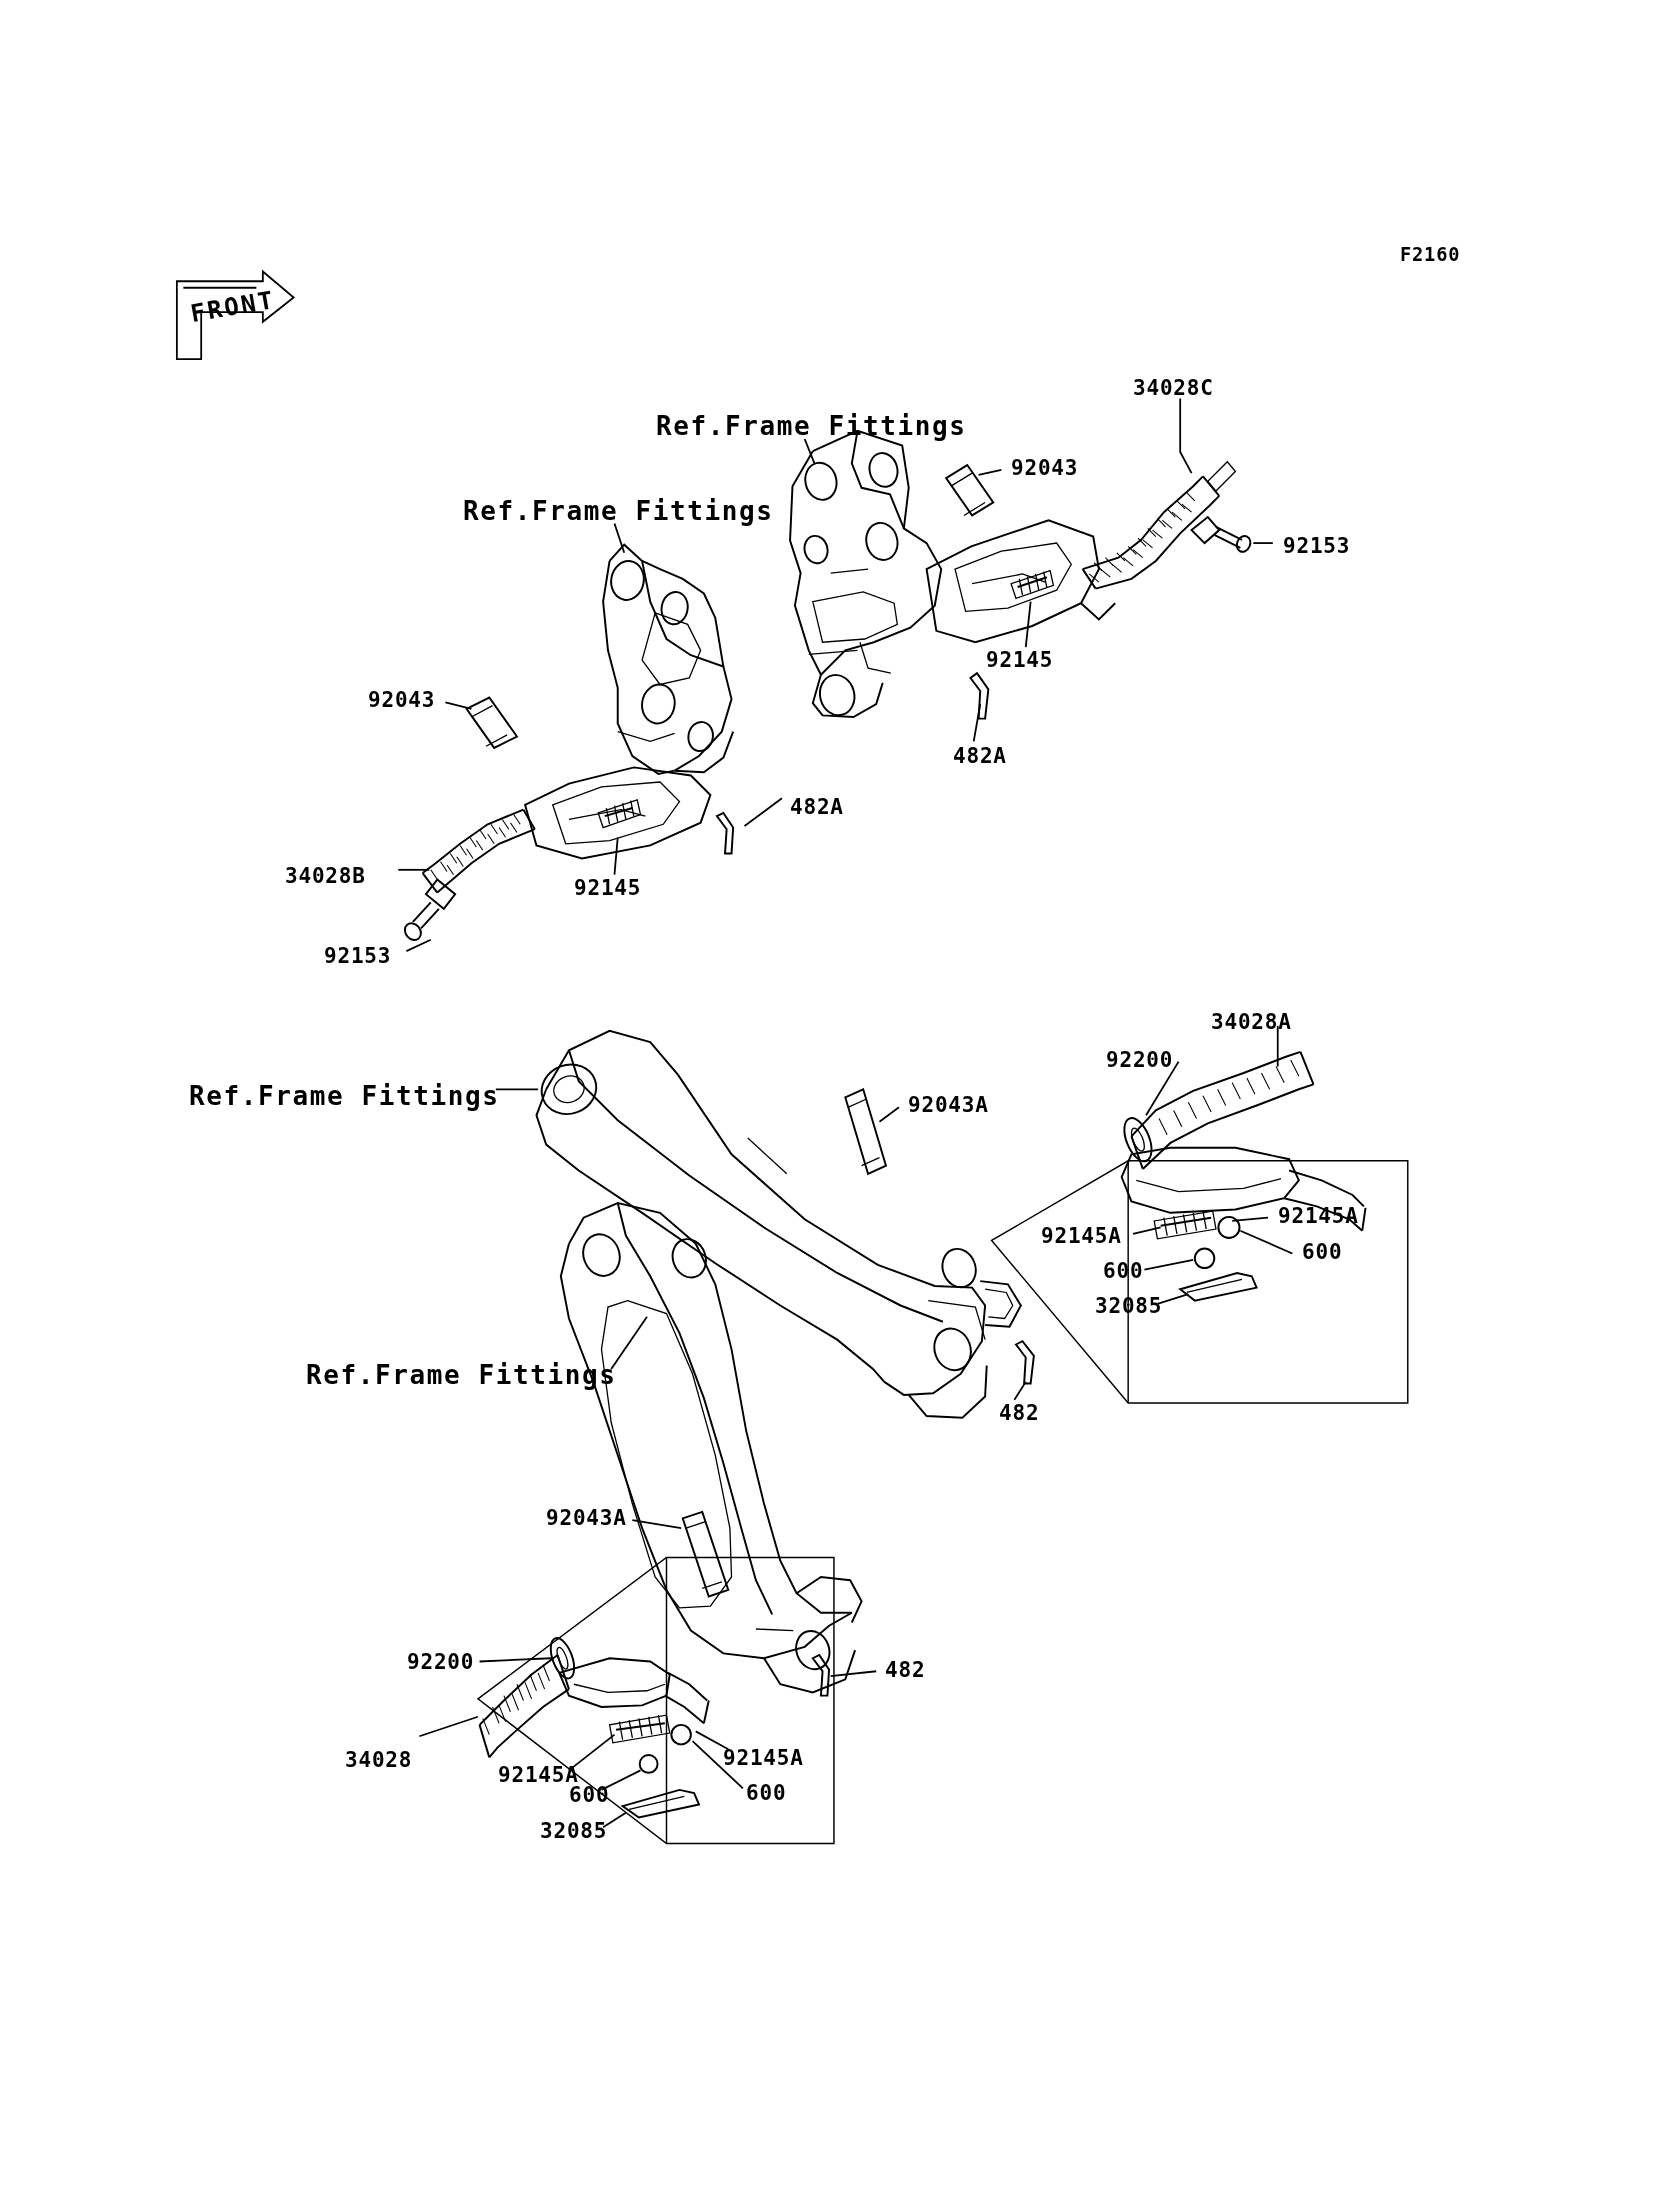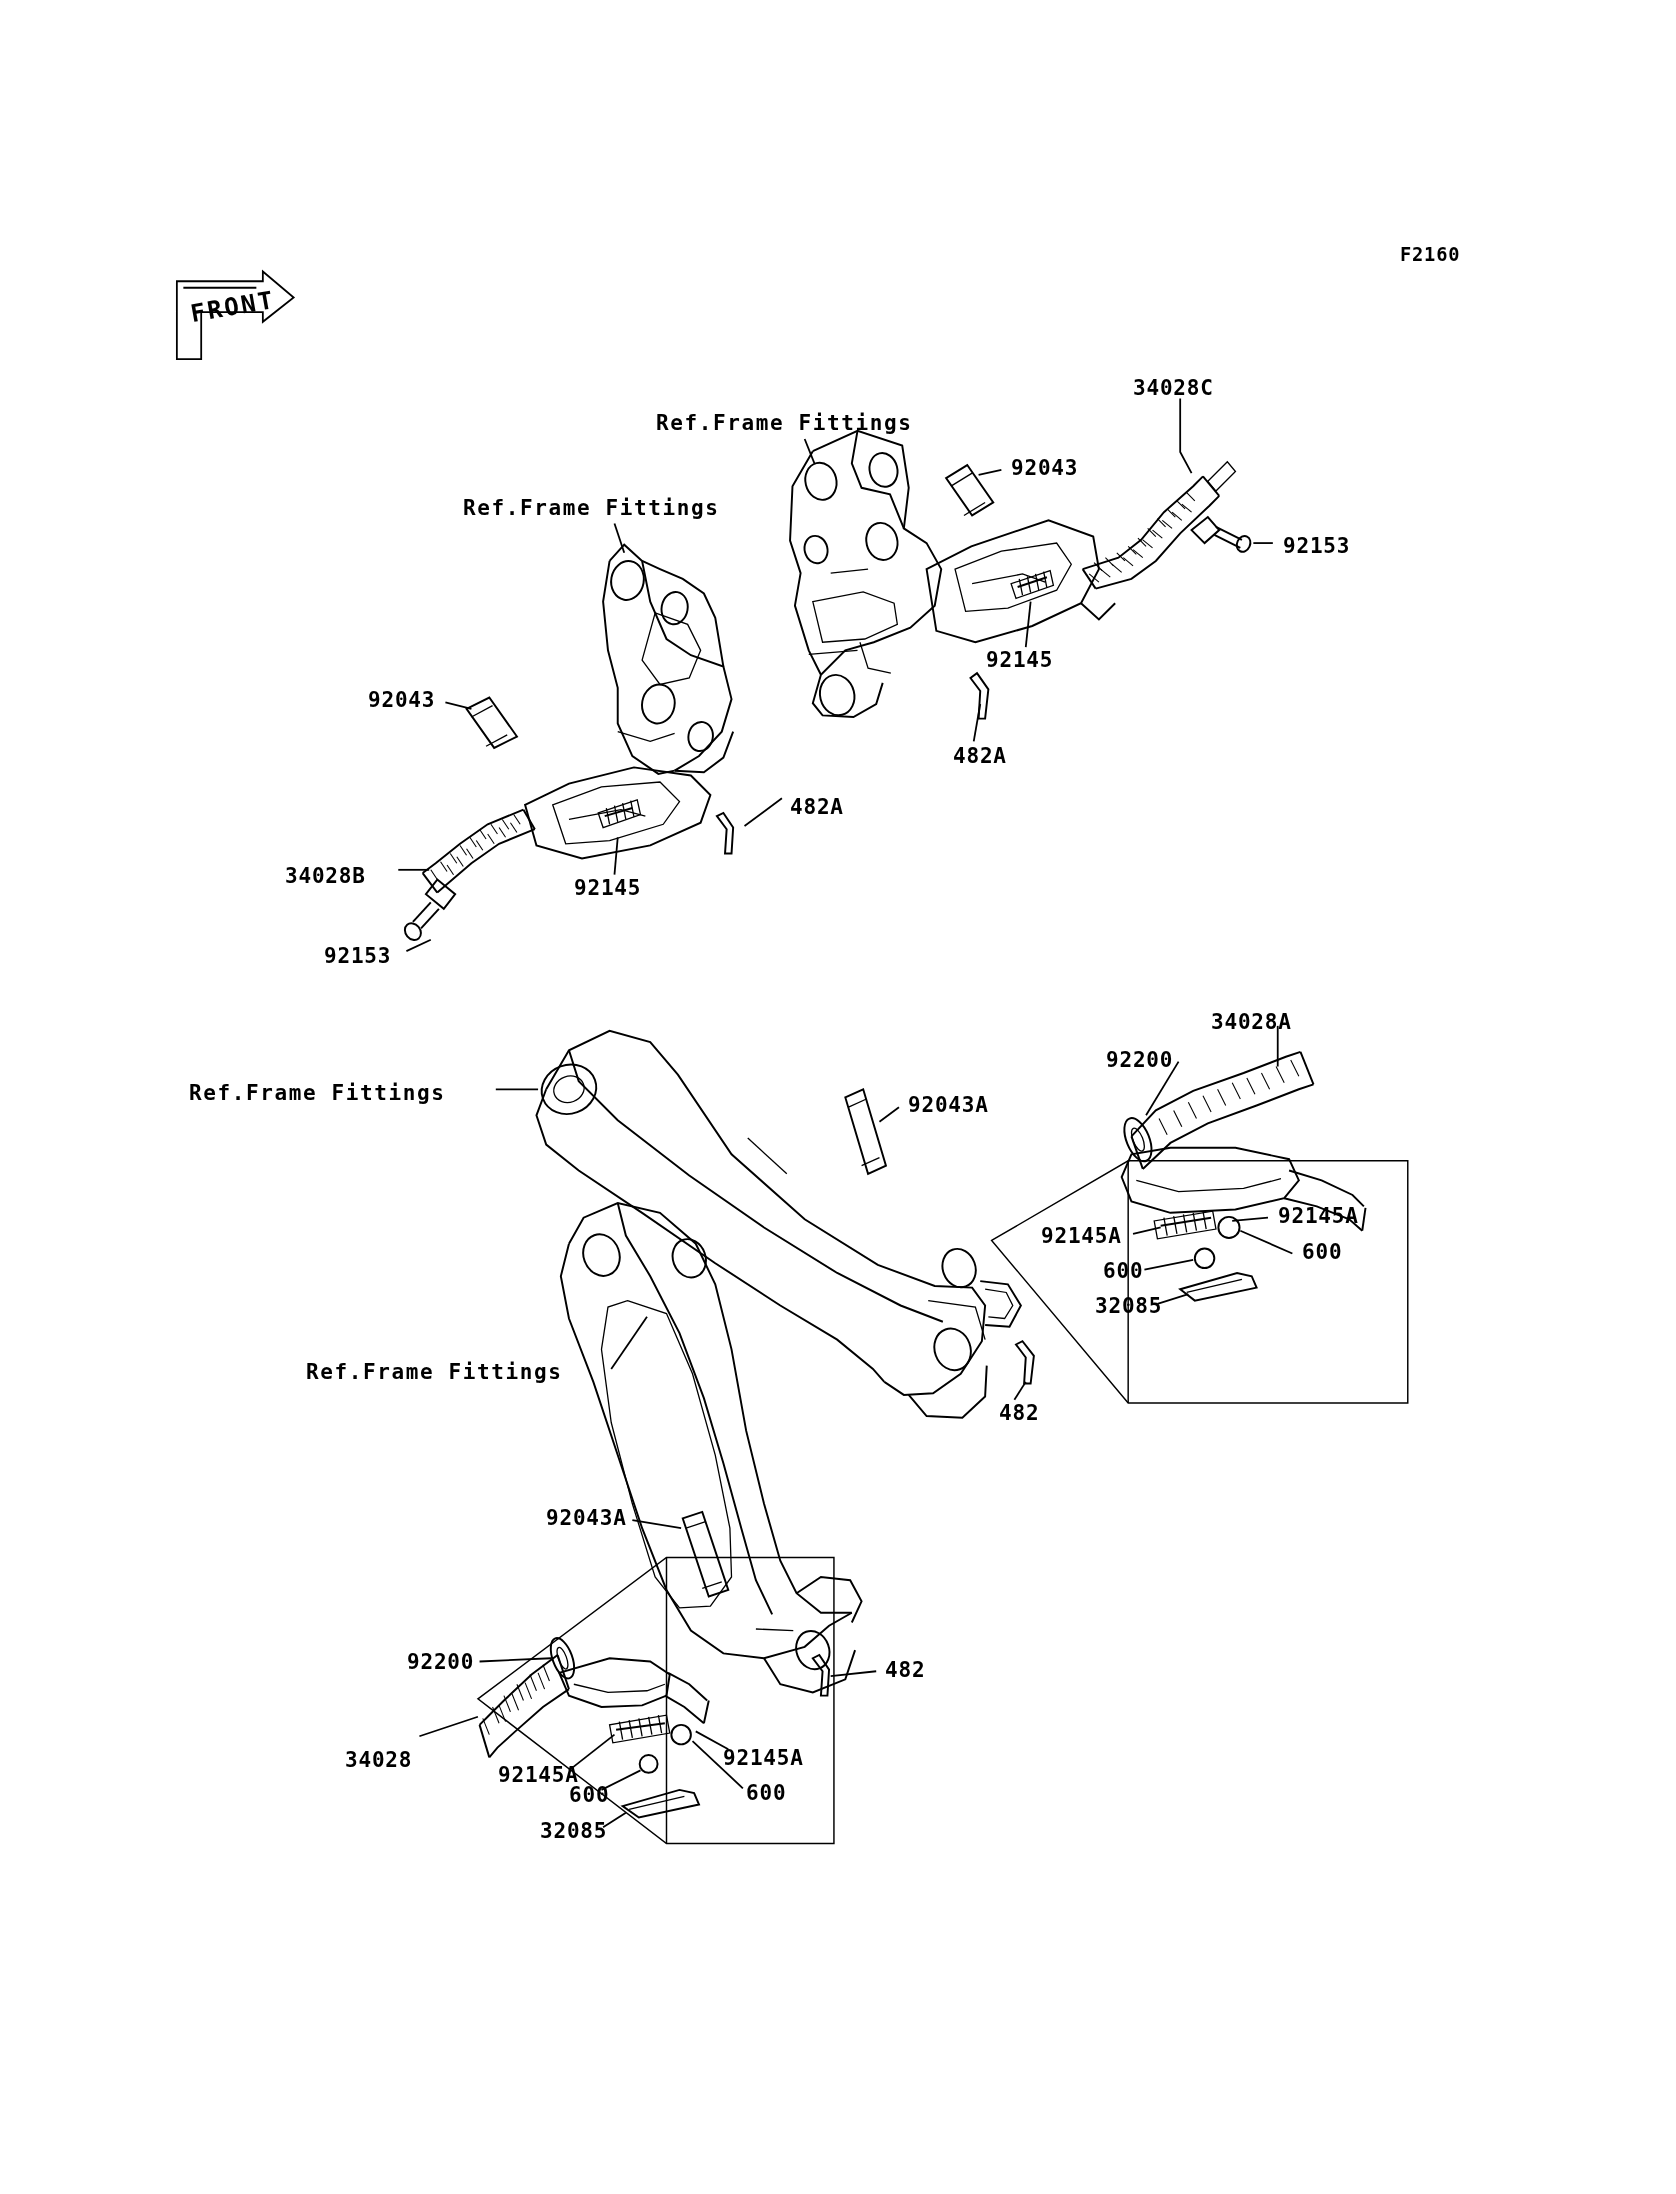--- a/index.html
+++ b/index.html
@@ -24,21 +24,21 @@
   .lbl {
     position: absolute;
     font-family: "DejaVu Sans Mono", monospace;
     font-weight: bold;
     font-size: 21px;
     letter-spacing: 0.8px;
     white-space: nowrap;
     color: #000;
   }
   .lbl.ref {
-    font-size: 21px;
+    font-size: 26px;
     letter-spacing: 1.6px;
   }
   .sheetcode {
     position: absolute;
     font-family: "DejaVu Sans Mono", monospace;
     font-weight: bold;
     font-size: 18.7px;
     letter-spacing: 0.8px;
   }
   #front-badge {

